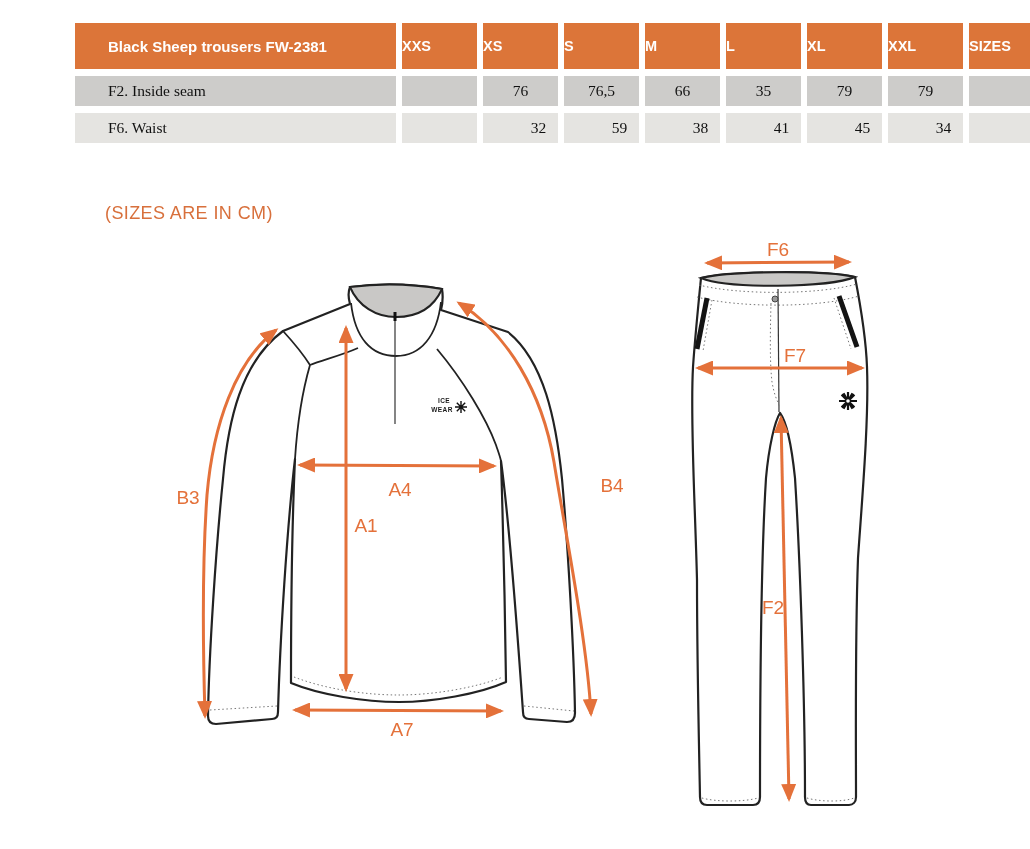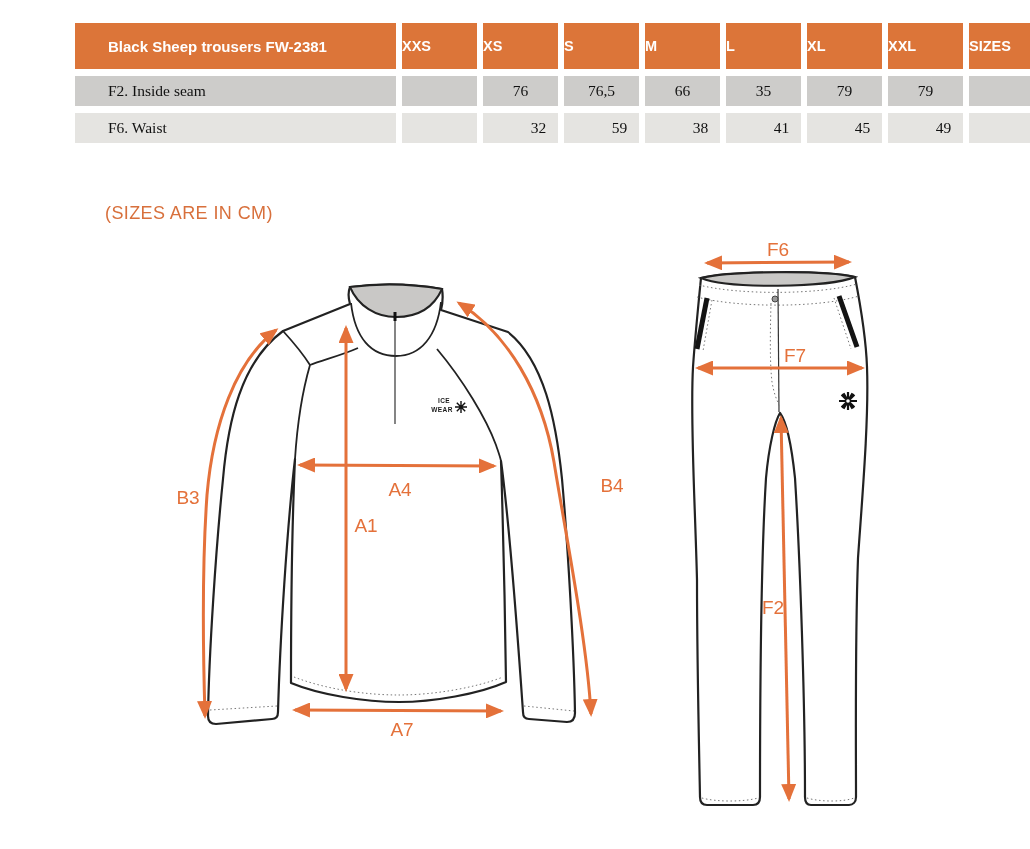--- a/index.html
+++ b/index.html
@@ -96,21 +96,21 @@
         <td></td>
       </tr>
       <tr class="row-light">
         <td class="label-cell">F6. Waist</td>
         <td></td>
         <td>32</td>
         <td>59</td>
         <td>38</td>
         <td>41</td>
         <td>45</td>
-        <td>49</td>
+        <td>34</td>
         <td></td>
       </tr>
     </tbody>
   </table>
 
   <div class="sizes-note">(SIZES ARE IN CM)</div>
 
   <svg class="diagram shirt-svg" width="470" height="510" viewBox="120 240 470 510">
     <defs>
       <marker id="ah" viewBox="0 0 6 5" refX="5" refY="2.5" markerWidth="6" markerHeight="5" orient="auto-start-reverse">

